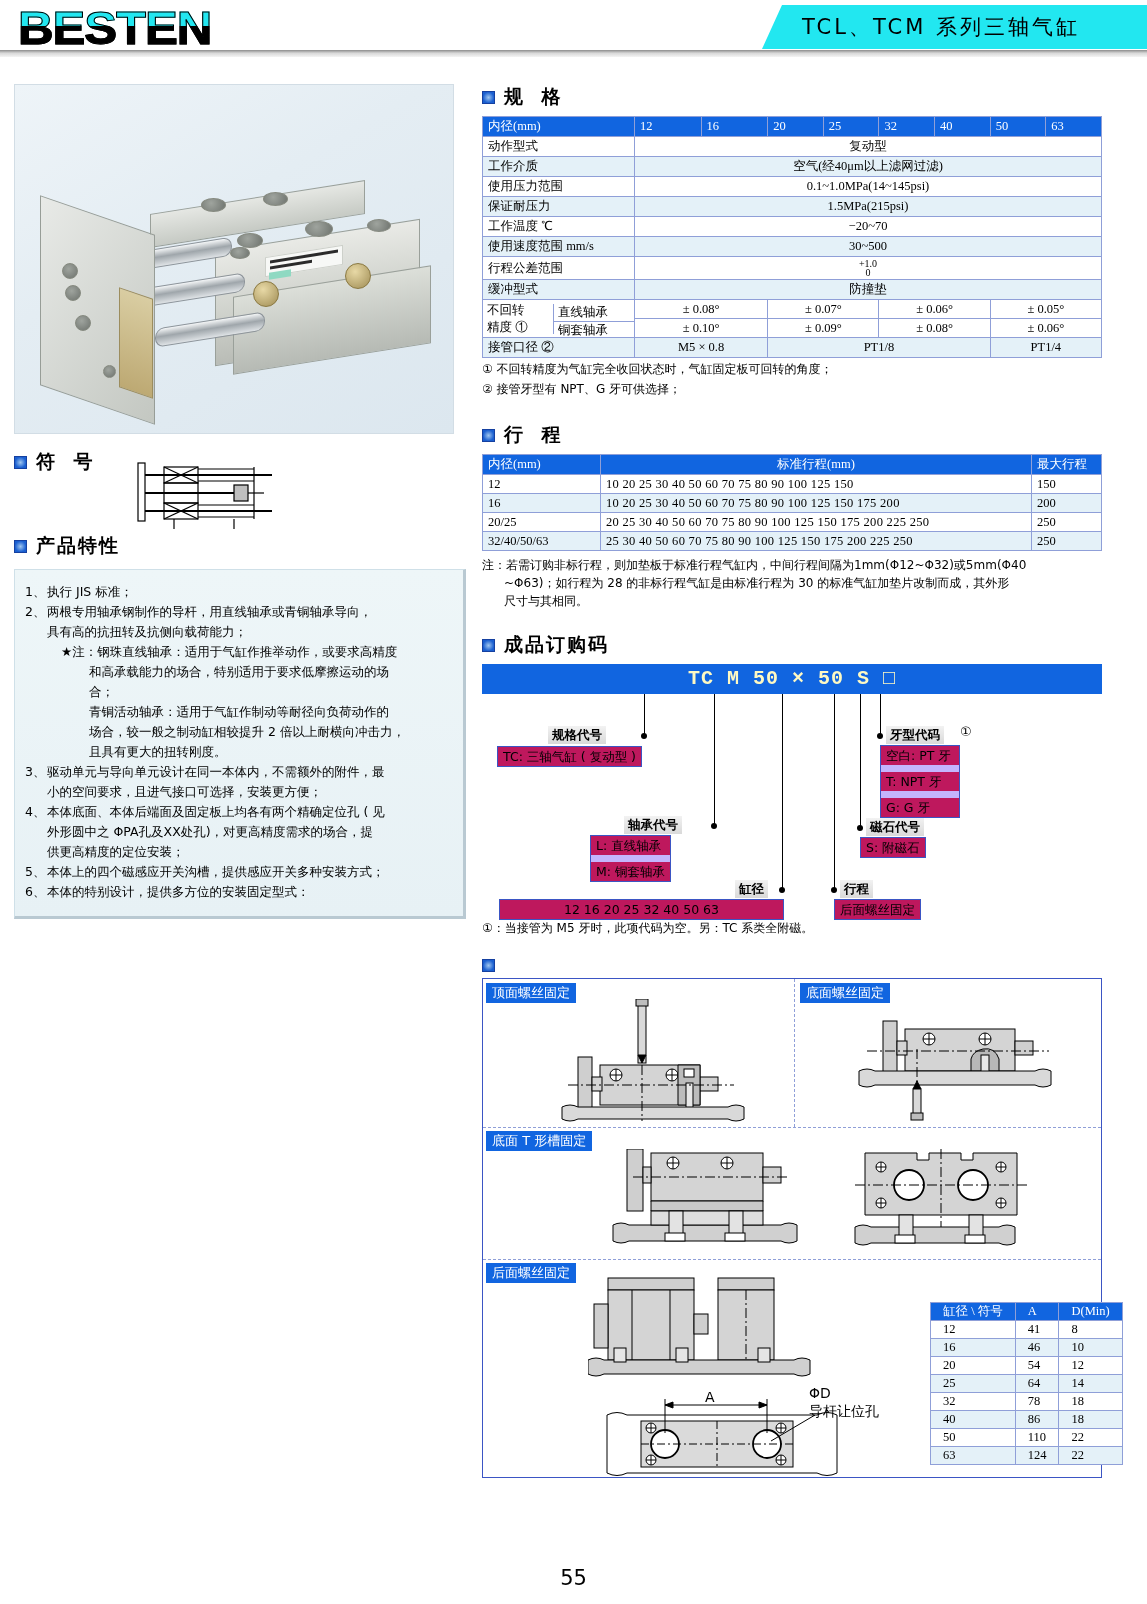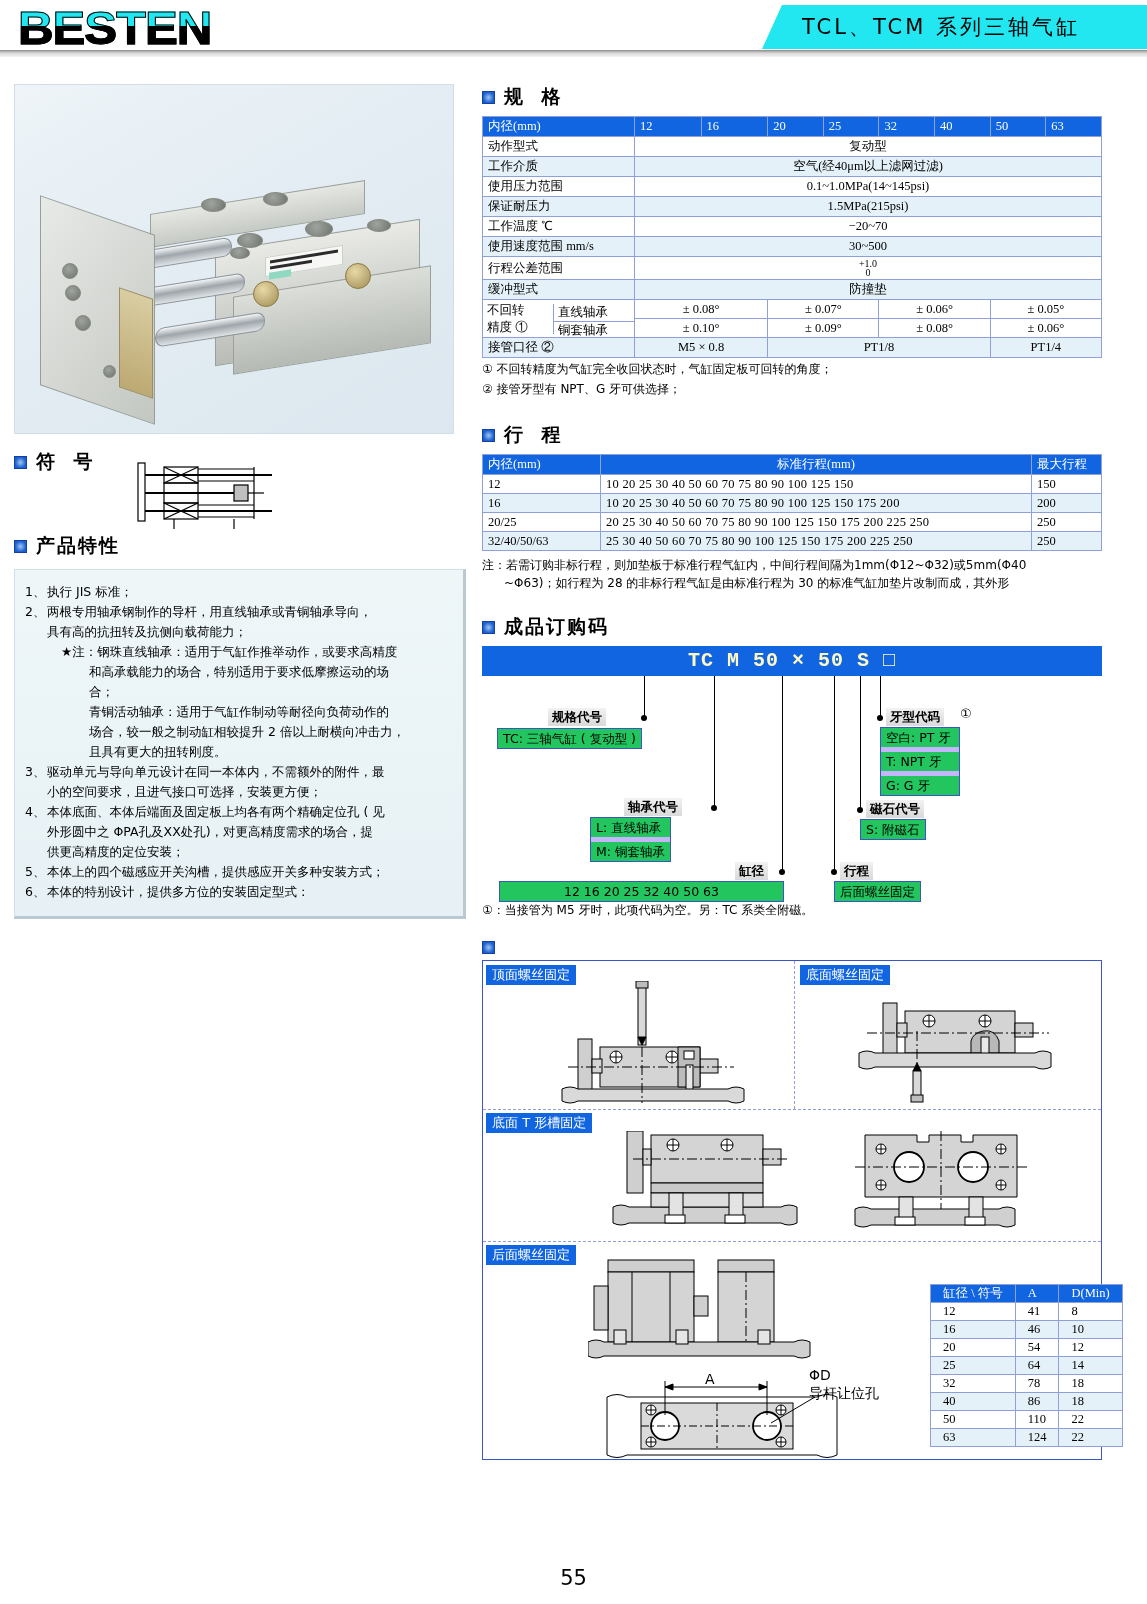--- a/index.html
+++ b/index.html
@@ -159,25 +159,25 @@
   .note-ind { padding-left:22px; }
 
   
   .order-bar {
     background:#1165e0; color:#fef9c3; height:30px; line-height:30px;
     text-align:center; font-size:20px; font-weight:bold; letter-spacing:1px;
     font-family:Liberation Mono, monospace;
   }
   .order-area { position:relative; height:235px; }
   .ocode-box {
-    position:absolute; border:1px solid #3b55c4; background:#22c55e;
+    position:absolute; border:1px solid #3b55c4; background:#be185d;
     font-size:12.5px; font-family:"DejaVu Sans",sans-serif;
     padding:0 5px; line-height:19px; white-space:nowrap;
   }
-  .ocode-box div + div { border-top:5px solid #c4b5fd; margin:0 -5px; padding:0 5px; }
+  .ocode-box div + div { border-top:7px solid #c4b5fd; margin:0 -5px; padding:0 5px; }
   .ocode-tag {
     position:absolute; font-size:12.5px; font-weight:bold;
     background:linear-gradient(to bottom,#f2f2f2,#d9d9d9);
     padding:0 4px; line-height:18px; white-space:nowrap;
     font-family:"DejaVu Sans",sans-serif;
   }
   .circled { position:absolute; font-size:13px; }
   .dot { position:absolute; width:6px; height:6px; background:#000; border-radius:50%; }
   .lead { position:absolute; background:#000; }
 
@@ -433,20 +433,21 @@
         <tr>
           <td class="lbl alt">32/40/50/63</td>
           <td class="lbl alt" style="letter-spacing:0.3px">25  30  40  50  60  70  75  80  90  100  125  150  175  200  225  250</td>
           <td class="lbl alt">250</td>
         </tr>
       </tbody>
     </table>
   <div class="note">
     <div>注：若需订购非标行程，则加垫板于标准行程气缸内，中间行程间隔为1mm(Φ12~Φ32)或5mm(Φ40</div>
     <div class="note-ind">~Φ63)；如行程为 28 的非标行程气缸是由标准行程为 30 的标准气缸加垫片改制而成，其外形</div>
+    <div class="note-ind">尺寸与其相同。</div>
   </div>
 
   <div class="sec-head" style="margin-top:22px;">
     <div class="sq"></div>
     <div class="sec-title" style="letter-spacing:2px;">成品订购码</div>
   </div>
   <div class="order-bar">TC M 50 × 50 S □</div>
   <div class="order-area">
 
     <div class="lead" style="left:162px;top:0;width:1px;height:42px;"></div>

